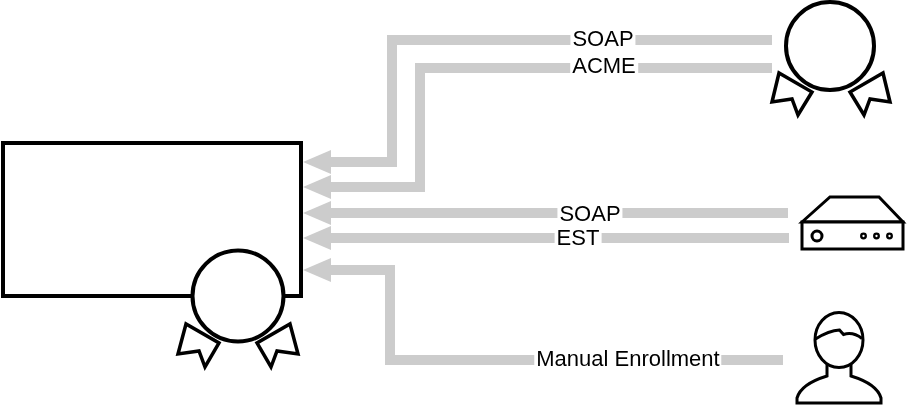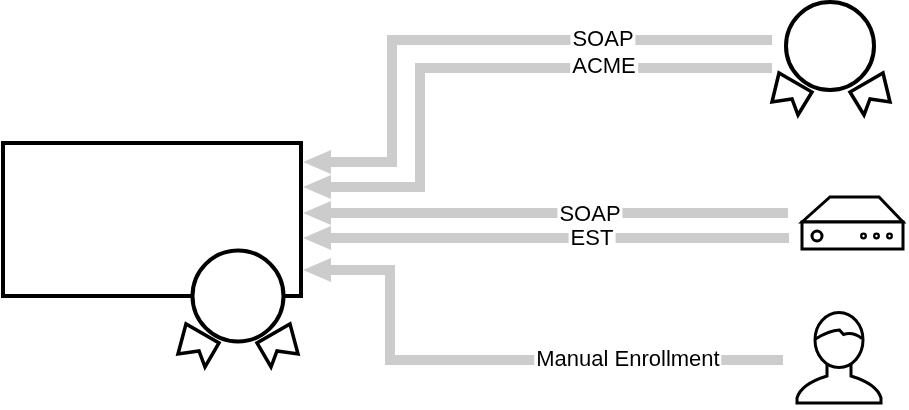--- a/index.html
+++ b/index.html
@@ -85,15 +85,15 @@
     <g class="shape">
       <path d="M827 362 L827 376 Q801 384 797 398 L797 403 L881 403 L881 398 Q877 384 851 376 L851 362" stroke-width="3"></path>
       <ellipse cx="839" cy="340" rx="24" ry="27.5" stroke-width="3"></ellipse>
       <path d="M815.5 339 Q829 330.5 839.5 330 L843.5 334.5 Q853 331.5 862 338.5" stroke-width="3" fill="none"></path>
     </g>
   </svg>
 
   <div class="lbl" style="left:603px;top:39px">SOAP</div>
   <div class="lbl" style="left:604px;top:66px">ACME</div>
   <div class="lbl" style="left:590px;top:214px">SOAP</div>
-  <div class="lbl" style="left:592px;top:238px">EST</div>
+  <div class="lbl" style="left:578px;top:238px">EST</div>
   <div class="lbl" style="left:628px;top:359px">Manual Enrollment</div>
 </div>
 
 </body></html>

